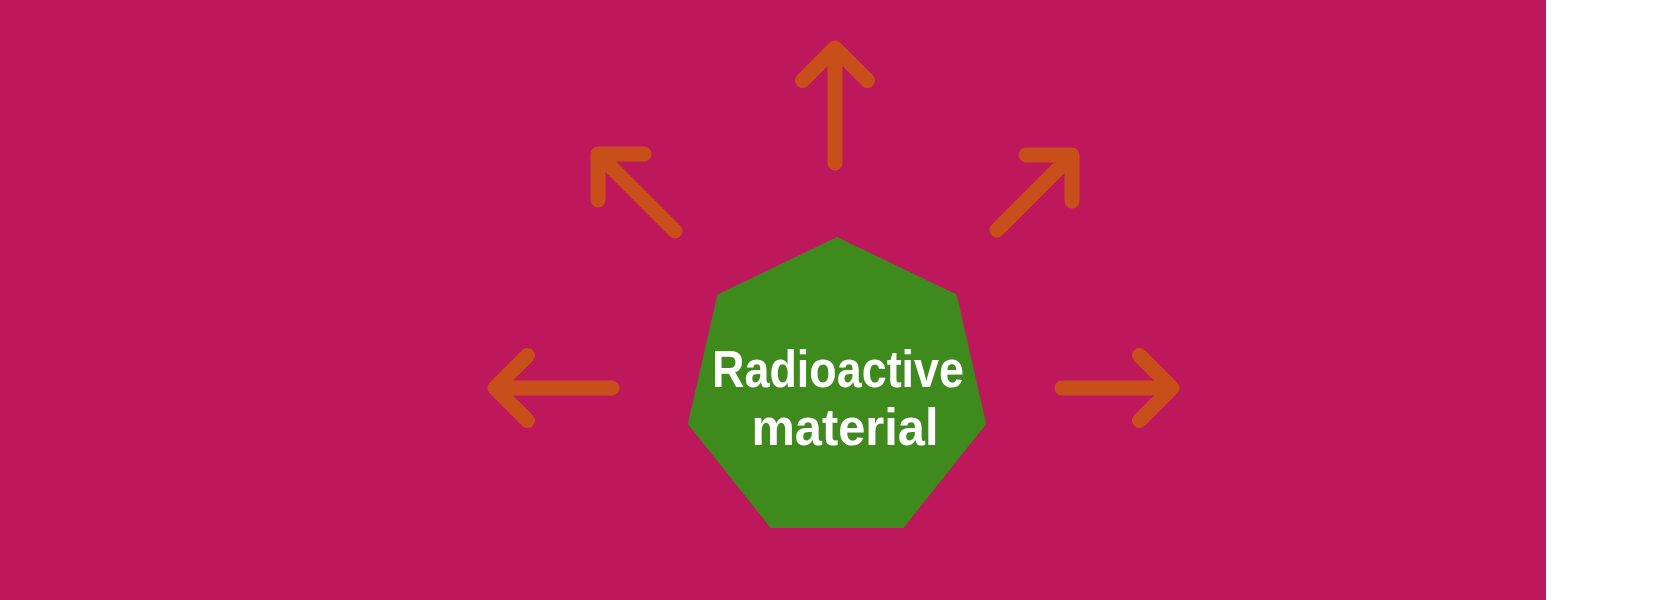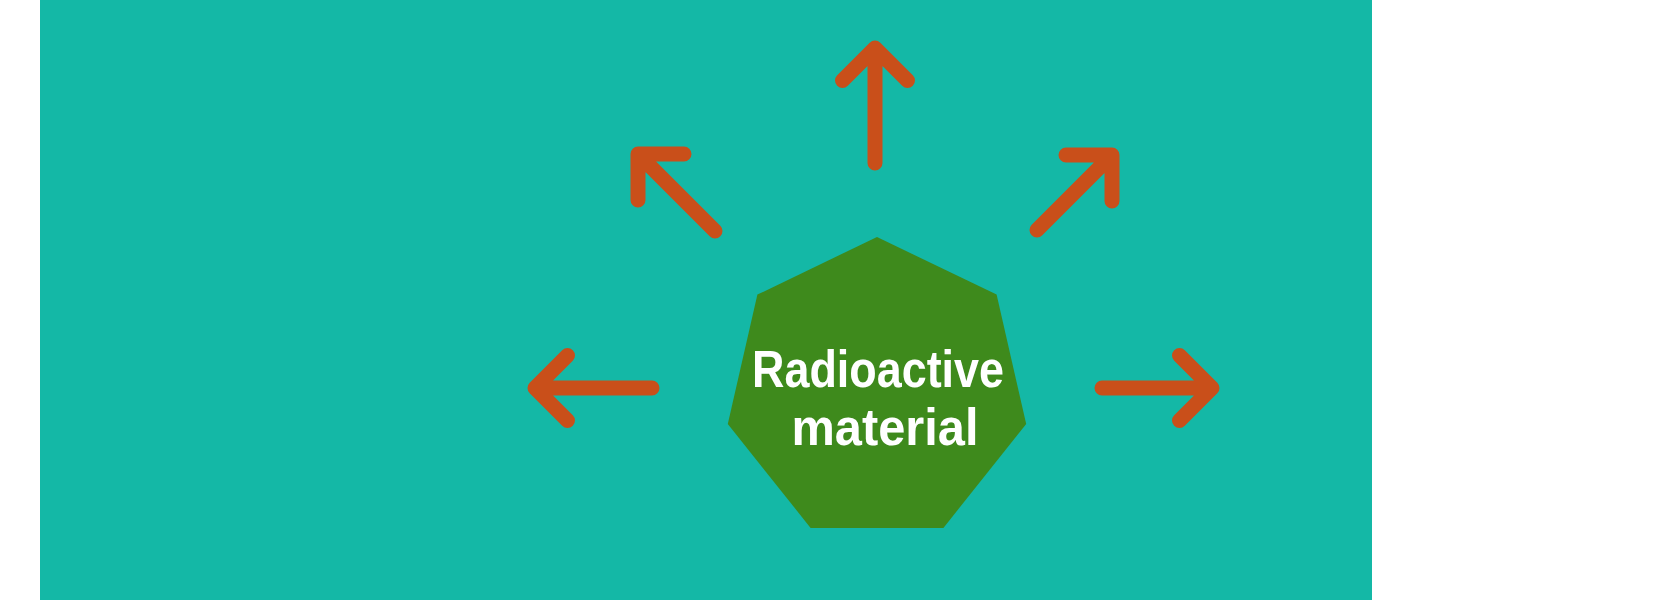--- a/index.html
+++ b/index.html
@@ -2,25 +2,24 @@
 <html><head>
 <meta charset="utf-8">
 <style>
   html, body {
     margin: 0;
     padding: 0;
     background: #ffffff;
   }
   .page {
     position: relative;
-    width: 1332px;
+    width: 1546px;
     height: 600px;
-    background: #14b8a6;
+    background: #be185d;
     overflow: hidden;
-    margin-left: 40px;
   }
   .diagram-svg {
     display: block;
     width: 1680px;
     height: 600px;
   }
   .hep-label {
     font-family: "Liberation Sans", sans-serif;
     font-weight: bold;
     font-size: 52px;

